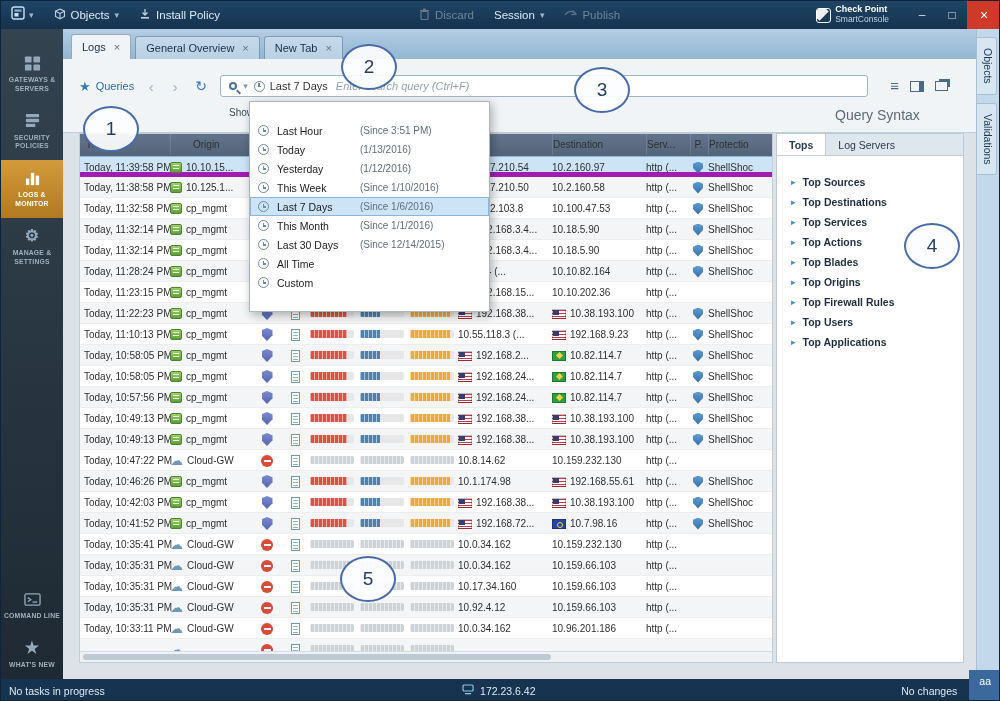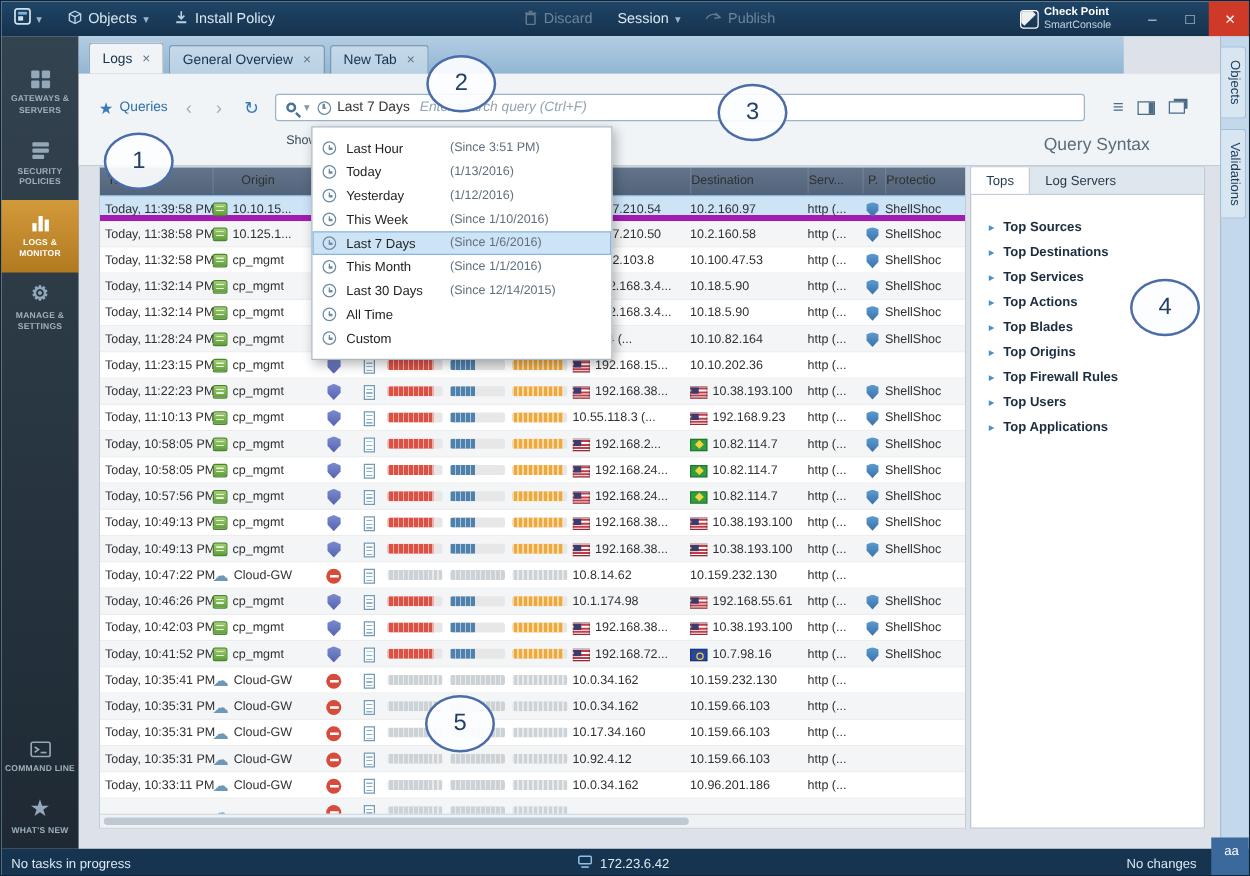--- a/index.html
+++ b/index.html
@@ -29,21 +29,21 @@
   .sb-item{display:flex;flex-direction:column;align-items:center;gap:4px;padding:9px 2px;color:#9fb0bd;font-size:6.8px;font-weight:700;text-align:center;letter-spacing:.2px;cursor:pointer;width:62px;}
   .sb-icon{height:18px;display:flex;align-items:center;justify-content:center;color:#93a9ba;}
   .sb-glyph{font-size:16px;line-height:18px;}
   .sb-label{line-height:1.3;}
   .sb-item.active{background:linear-gradient(#d29a3a,#b27a20);color:#fff;}
   .sb-item.active .sb-icon{color:#fff;}
   .sb-spacer{flex:1;}
 
   
   .main{position:absolute;left:62px;top:28px;width:913px;height:650px;background:#dce2e8;}
-  .tabstrip{position:absolute;left:0;top:0;width:836px;height:30px;background:linear-gradient(#b3cde3,#92b6d3);display:flex;align-items:flex-end;padding-left:8px;}
+  .tabstrip{position:absolute;left:0;top:0;width:913px;height:30px;background:linear-gradient(#b3cde3,#92b6d3);display:flex;align-items:flex-end;padding-left:8px;}
   .tab{height:23px;display:flex;align-items:center;gap:8px;padding:0 10px;font-size:11px;color:#14324c;background:rgba(218,232,243,.55);border:1px solid rgba(60,95,125,.5);border-bottom:none;border-radius:3px 3px 0 0;margin-right:4px;cursor:pointer;white-space:nowrap;}
   .tab.active{background:#f1f4f7;height:25px;}
   .tclose{font-size:11px;color:#5d7389;cursor:pointer;}
 
   .toolbar{position:absolute;left:0;top:30px;width:913px;height:74px;background:#f1f4f7;border-bottom:1px solid #c2cdd8;}
   .tb-controls{position:absolute;left:16px;top:15px;right:8px;height:24px;display:flex;align-items:center;gap:10px;}
   .queries{display:flex;align-items:center;gap:5px;color:#2f6da8;font-size:11px;cursor:pointer;white-space:nowrap;}
   .star{color:#3a7ab8;font-size:13px;}
   .navarr{width:14px;text-align:center;color:#9fb0bd;font-size:15px;line-height:15px;cursor:pointer;}
   .refresh{width:18px;text-align:center;color:#3a7ab8;font-size:14px;cursor:pointer;}
@@ -111,38 +111,38 @@
   .flag.br::after{content:'';position:absolute;left:3.5px;top:1.5px;width:5px;height:5px;background:#f5d33c;transform:rotate(45deg);}
   .flag.eu{background:#27479e;}
   .flag.eu::after{content:'';position:absolute;left:4px;top:2px;width:4px;height:4px;border-radius:50%;border:1px solid #f5d33c;}
   .hscroll{position:absolute;left:0;bottom:0;width:100%;height:11px;background:#eff2f5;border-top:1px solid #d5dde4;}
   .hthumb{position:absolute;left:3px;top:2px;width:468px;height:6px;background:#bfc9d4;border-radius:3px;cursor:pointer;}
 
   
   .tops{position:absolute;left:713px;top:104px;width:188px;height:530px;background:#fff;border:1px solid #bcc9d6;}
   .tops-tabs{height:22px;background:#dfe7ee;display:flex;border-bottom:1px solid #c2cdd8;}
   .tops-tab{padding:0 12px;line-height:22px;font-size:10.5px;color:#2a3b4d;cursor:pointer;}
-  .tops-tab.active{background:#fff;font-weight:400;border-right:1px solid #c2cdd8;}
+  .tops-tab.active{background:#fff;font-weight:700;border-right:1px solid #c2cdd8;}
   .tops-list{padding:16px 0 0 14px;}
   .tops-item{display:flex;align-items:center;gap:7px;height:20px;cursor:pointer;}
   .tops-arrow{color:#4a90c8;font-size:9px;line-height:1;}
   .tops-label{font-size:10.5px;font-weight:700;color:#1c2e40;}
 
   
   .right-strip{position:absolute;left:975px;top:28px;width:25px;height:650px;background:#c3d8ea;border-left:1px solid #a7c0d6;}
   .vtab{writing-mode:vertical-rl;font-size:10.5px;color:#1c3a56;background:#d8e6f2;border:1px solid #a7c0d6;border-left:none;border-radius:0 3px 3px 0;padding:10px 2px;margin:8px 3px 0 0;cursor:pointer;display:block;width:20px;text-align:center;}
 
   
   .statusbar{position:absolute;left:0;top:678px;width:1000px;height:23px;background:#16344f;color:#dce8f2;font-size:10.5px;display:flex;align-items:center;padding:0 8px;}
   .sb-center{position:absolute;left:50%;transform:translateX(-53%);display:flex;gap:6px;align-items:center;}
   .sb-right{margin-left:auto;display:flex;align-items:center;gap:12px;}
   .user-chip{background:#3b699b;height:41px;line-height:23px;padding:0 10px;color:#fff;margin-right:-8px;cursor:pointer;}
 
   
-  .dropdown{position:absolute;left:248px;top:100px;width:241px;background:#fff;border:1px solid #aab8c4;box-shadow:2px 3px 9px rgba(0,0,0,.3);padding:7px 0;z-index:50;}
+  .dropdown{position:absolute;left:248px;top:100px;width:241px;background:#fff;border:1px solid #aab8c4;box-shadow:2px 3px 9px rgba(0,0,0,.3);padding:19px 0;z-index:50;}
   .dd-item{position:relative;height:19px;display:flex;align-items:center;cursor:pointer;}
   .dd-item.selected{background:#cde4f7;outline:1px solid #8ab6de;outline-offset:-1px;}
   .dd-clock{margin-left:8px;}
   .dd-label{position:absolute;left:27px;font-size:10.5px;color:#222;white-space:nowrap;}
   .dd-detail{position:absolute;left:110px;font-size:10px;color:#60707e;white-space:nowrap;}
 
   
   .callout{position:absolute;width:56px;height:46px;border:2.5px solid #4a6ca8;border-radius:50%;background:rgba(252,253,255,.93);display:flex;align-items:center;justify-content:center;z-index:80;}
   .callout-num{font-size:19px;color:#243f66;}
 </style>

